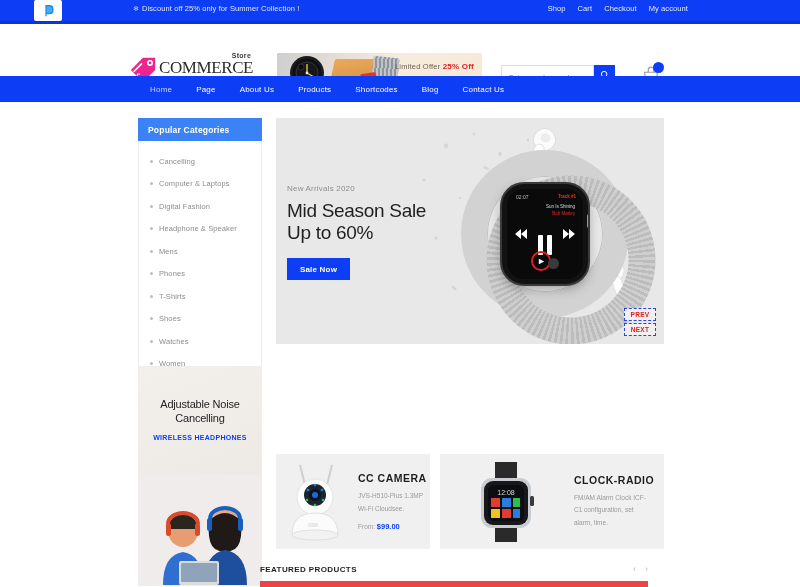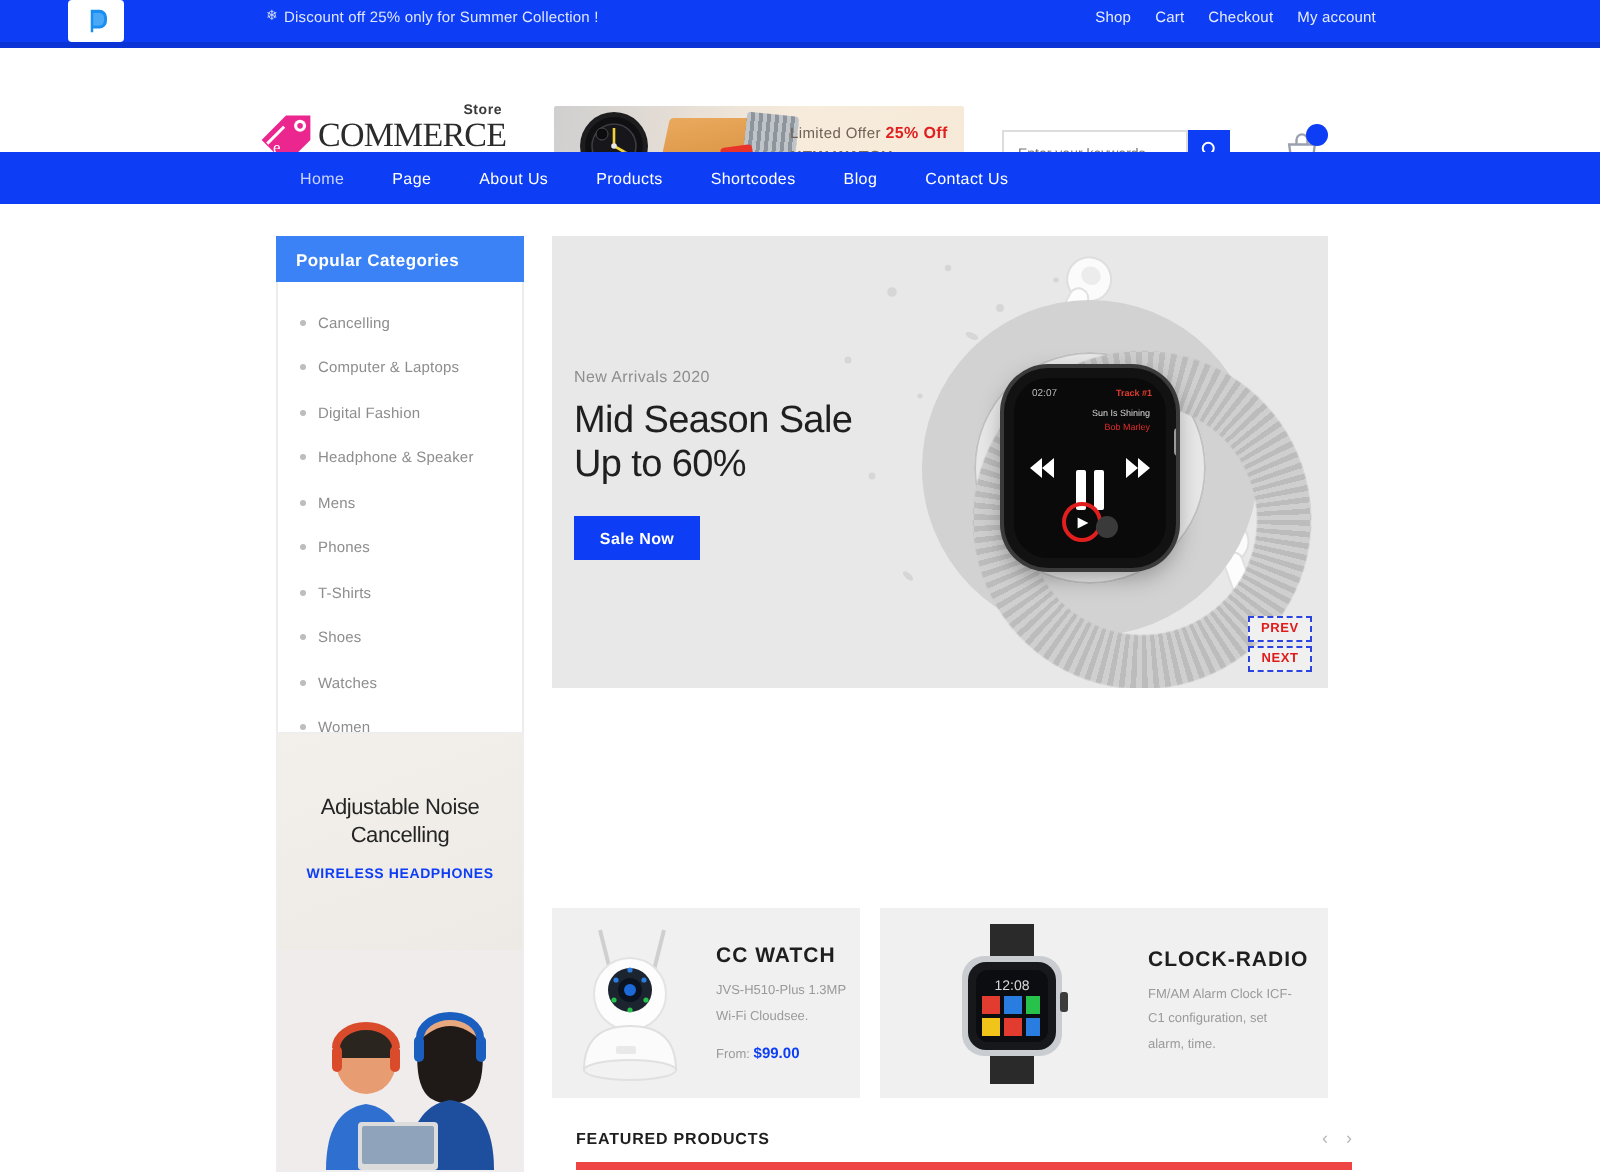--- a/index.html
+++ b/index.html
@@ -256,23 +256,23 @@
   }
   .pc-desc {
     font-size: 6.5px; color: #9a9a9a; line-height: 1.85; margin-top: 6px;
     max-width: 92px;
   }
   .pc-price { font-size: 6.5px; color: #9a9a9a; margin-top: 7px; }
   .pc-price b { color: #0d3ef5; font-size: 7.5px; }
 
   
   .featured-head {
-    position: absolute; left: 288px; top: 463px; width: 388px;
+    position: absolute; left: 260px; top: 463px; width: 388px;
     display: flex; align-items: flex-end; justify-content: space-between;
-    border-bottom: 4px solid #ef4444; padding-bottom: 7px;
+    border-bottom: 6px solid #ef4444; padding-bottom: 7px;
   }
   .featured-head h3 {
     font-size: 8px; color: #1e1e1e; font-weight: bold; letter-spacing: .4px;
   }
   .fh-arrows { display: flex; gap: 9px; }
   .fh-arrows span { font-size: 9px; color: #b5b5b5; cursor: pointer; line-height: 1; }
 </style>
 </head>
 <body>
 
@@ -546,21 +546,21 @@
           <circle cx="27" cy="39" r="1.3" fill="#27c24c"></circle>
             <circle cx="43" cy="39" r="1.3" fill="#27c24c"></circle>
           <circle cx="35" cy="24" r="1.3" fill="#2a7de0"></circle>
             <circle cx="35" cy="44" r="1.3" fill="#27c24c"></circle>
           <path d="M12 74 q0-22 23-22 q23 0 23 22 z" fill="#fbfbfb" stroke="#e0e0e0"></path>
           <ellipse cx="35" cy="74" rx="23" ry="5" fill="#f2f2f2" stroke="#e0e0e0"></ellipse>
           <rect x="28" y="62" width="10" height="4" rx="1" fill="#e9e9e9"></rect>
         </svg>
       </div>
       <div class="pc-body">
-        <div class="pc-title">CC WATCH</div>
+        <div class="pc-title">CC CAMERA</div>
         <div class="pc-desc">
           <div>JVS-H510-Plus 1.3MP</div>
           <div>Wi-Fi Cloudsee.</div>
         </div>
         <div class="pc-price">
           <span>From:</span>
           <b>$99.00</b>
         </div>
       </div>
     </div>

